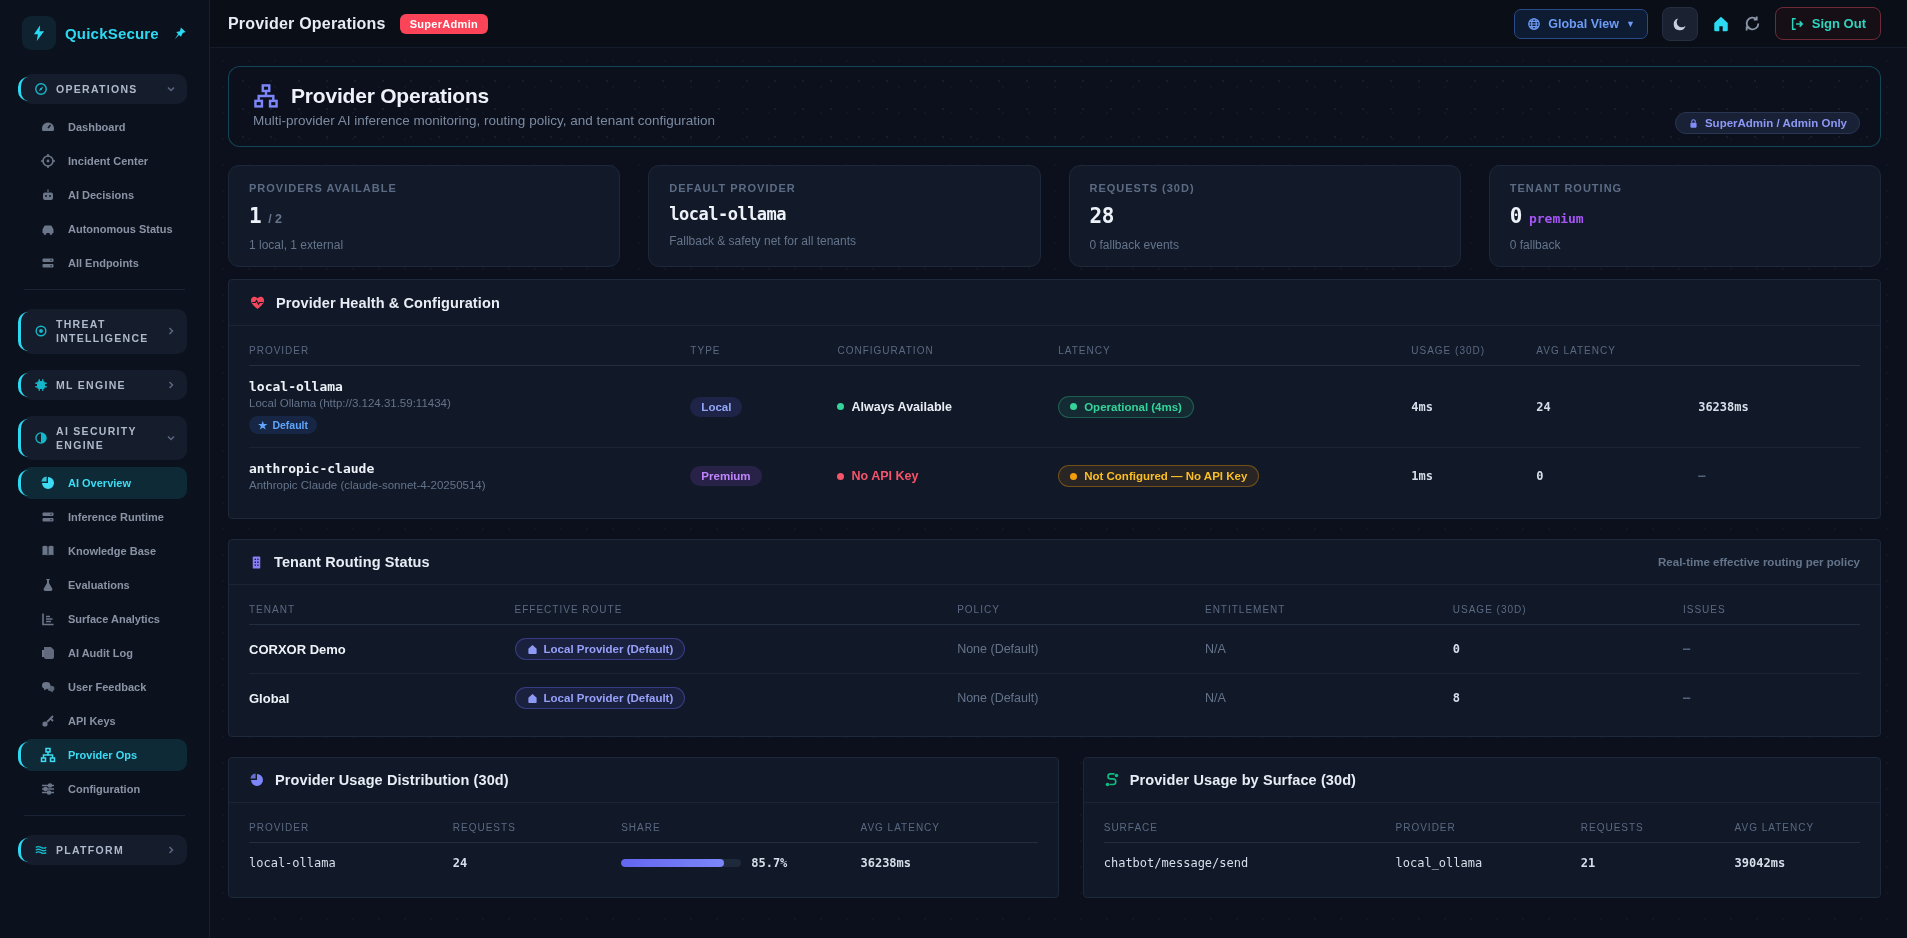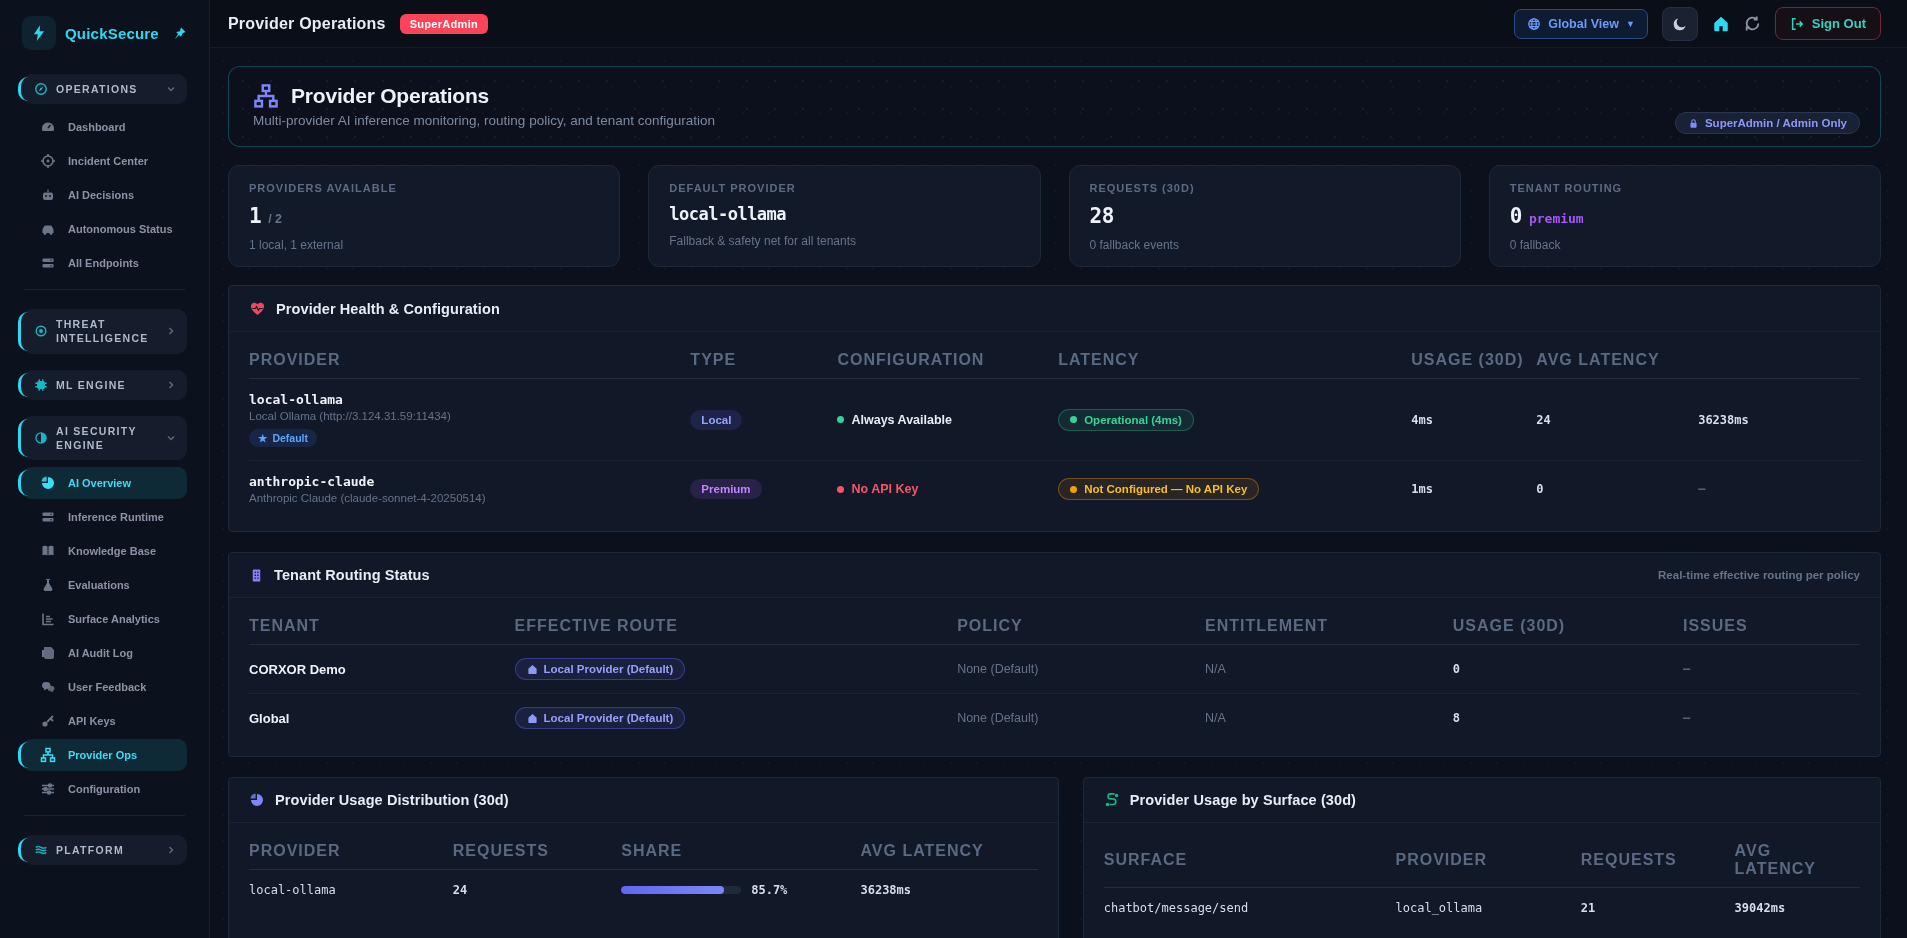--- a/index.html
+++ b/index.html
@@ -43,41 +43,41 @@
     background:linear-gradient(135deg,#0e1a2c 0%, #0c1525 100%);
     background-image:radial-gradient(circle, rgba(94,130,170,0.12) 1.2px, transparent 1.2px); background-size:28px 28px; }
   .hero-title-row { display:flex; align-items:center; gap:12px; }
   .hero-icon { color:#7c86f8; display:flex; }
   .hero-title { color:#eef2f8; font-size:21px; font-weight:800; letter-spacing:-0.2px; }
   .hero-sub { color:#7c8aa0; font-size:13.5px; margin-top:4px; }
   .hero-badge { position:absolute; right:20px; bottom:12px; display:flex; align-items:center; gap:6px; background:rgba(30,41,66,0.7); border:1px solid #2a3550; border-radius:999px; padding:4px 12px; color:#8e98f5; font-size:11.5px; font-weight:bold; }
   .hero-badge .lk { display:flex; color:#818cf8; }
 
   
-  .stats { display:grid; grid-template-columns:repeat(4,1fr); gap:28px; margin-bottom:18px; }
+  .stats { display:grid; grid-template-columns:repeat(4,1fr); gap:28px; margin-bottom:12px; }
   .stat-card { background:#121a2a; border:1px solid #1d2839; border-radius:11px; padding:16px 20px 14px 20px; }
   .stat-label { color:#5b6b84; font-size:11px; font-weight:bold; letter-spacing:1px; margin-bottom:10px; }
   .stat-value-row { display:flex; align-items:baseline; gap:7px; margin-bottom:10px; }
   .stat-value { color:#eef2f8; font-size:21px; font-weight:800; font-family:"DejaVu Sans Mono","Liberation Sans",monospace; letter-spacing:-0.5px; }
   .stat-suffix { color:#64748b; font-size:12.5px; font-weight:bold; }
   .stat-suffix.premium { color:#a855f7; font-family:"DejaVu Sans Mono",monospace; font-size:13px; }
   .stat-sub { color:#64748b; font-size:12px; }
 
   
   .card { background:#111827; border:1px solid #1d2839; border-radius:4px; margin-bottom:20px; overflow:hidden; }
   .card-head { display:flex; align-items:center; gap:10px; padding:14px 20px; border-bottom:1px solid #1b2434; }
   .card-title { color:#e8edf5; font-size:14.5px; font-weight:bold; letter-spacing:0.1px; flex:1; }
   .card-note { color:#64748b; font-size:11.5px; font-weight:bold; }
   .ci { display:flex; }
   .ci.red { color:#f4465c; } .ci.purple { color:#8b7cf8; } .ci.green { color:#10b981; } .ci.indigo { color:#7c86f8; }
   .tbl { padding:6px 20px 14px 20px; }
   .trow { display:grid; align-items:center; border-bottom:1px solid #1b2434; }
   .trow:last-child { border-bottom:none; }
   .thead-row { border-bottom:1px solid #232e41; }
-  .th { color:#5a6a83; font-size:16px; font-weight:bold; letter-spacing:1px; padding:13px 6px 9px 0; }
+  .th { color:#5a6a83; font-size:10px; font-weight:normal; letter-spacing:1px; padding:13px 6px 9px 0; }
   .td { padding:13px 6px 13px 0; font-size:12.5px; color:#9aa6ba; }
   .t-health { grid-template-columns:3fr 1fr 1.5fr 2.4fr 0.85fr 1.1fr 1.1fr; }
   .t-tenant { grid-template-columns:1.5fr 2.5fr 1.4fr 1.4fr 1.3fr 1fr; }
   .t-dist   { grid-template-columns:1.15fr 0.95fr 1.35fr 1fr; }
   .t-surf   { grid-template-columns:2fr 1.15fr 0.9fr 1fr;gap:41px; }
   .prov-name { color:#eef2f8; font-weight:bold; font-size:13px; font-family:"DejaVu Sans Mono",monospace; }
   .prov-desc { color:#64748b; font-size:11.5px; margin-top:3px; }
   .badge-default { display:inline-flex; align-items:center; gap:5px; margin-top:7px; background:rgba(59,130,246,0.14); color:#60a5fa; font-size:10.5px; font-weight:bold; padding:3px 9px; border-radius:999px; }
   .pill { display:inline-block; font-size:11.5px; font-weight:bold; padding:4px 11px; border-radius:999px; }
   .pill-local { background:rgba(99,102,241,0.16); color:#93a6f8; }

